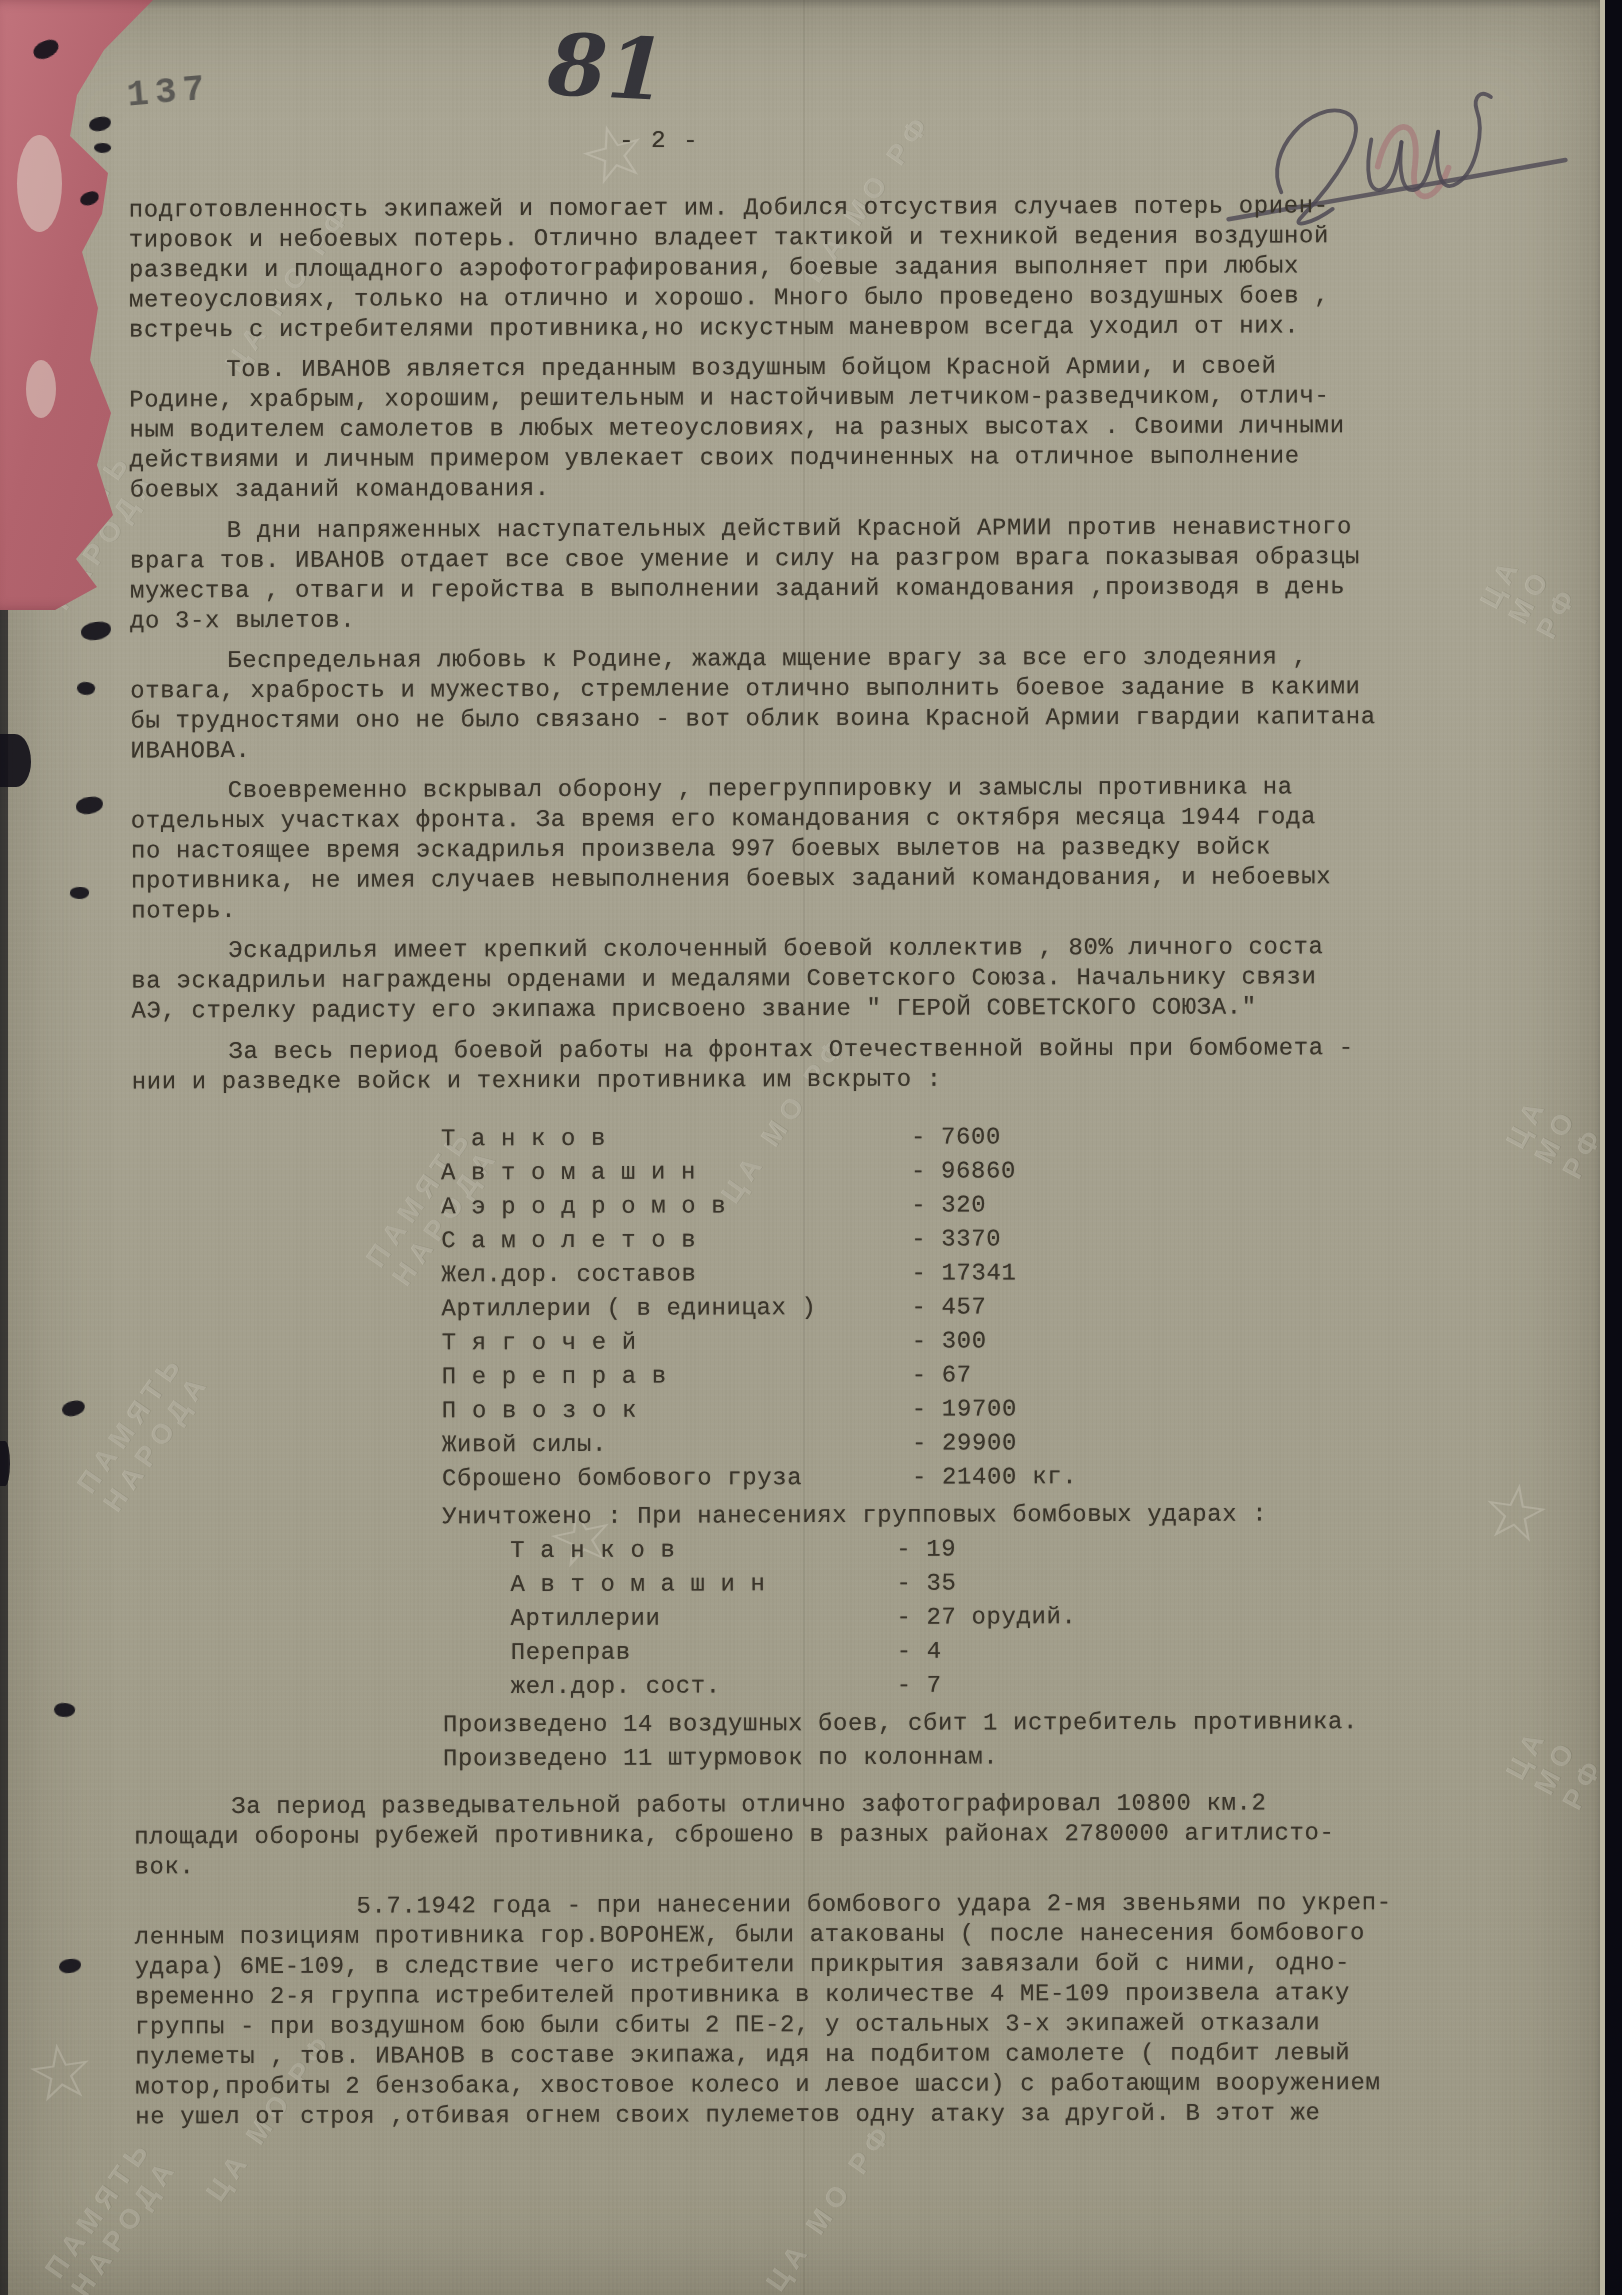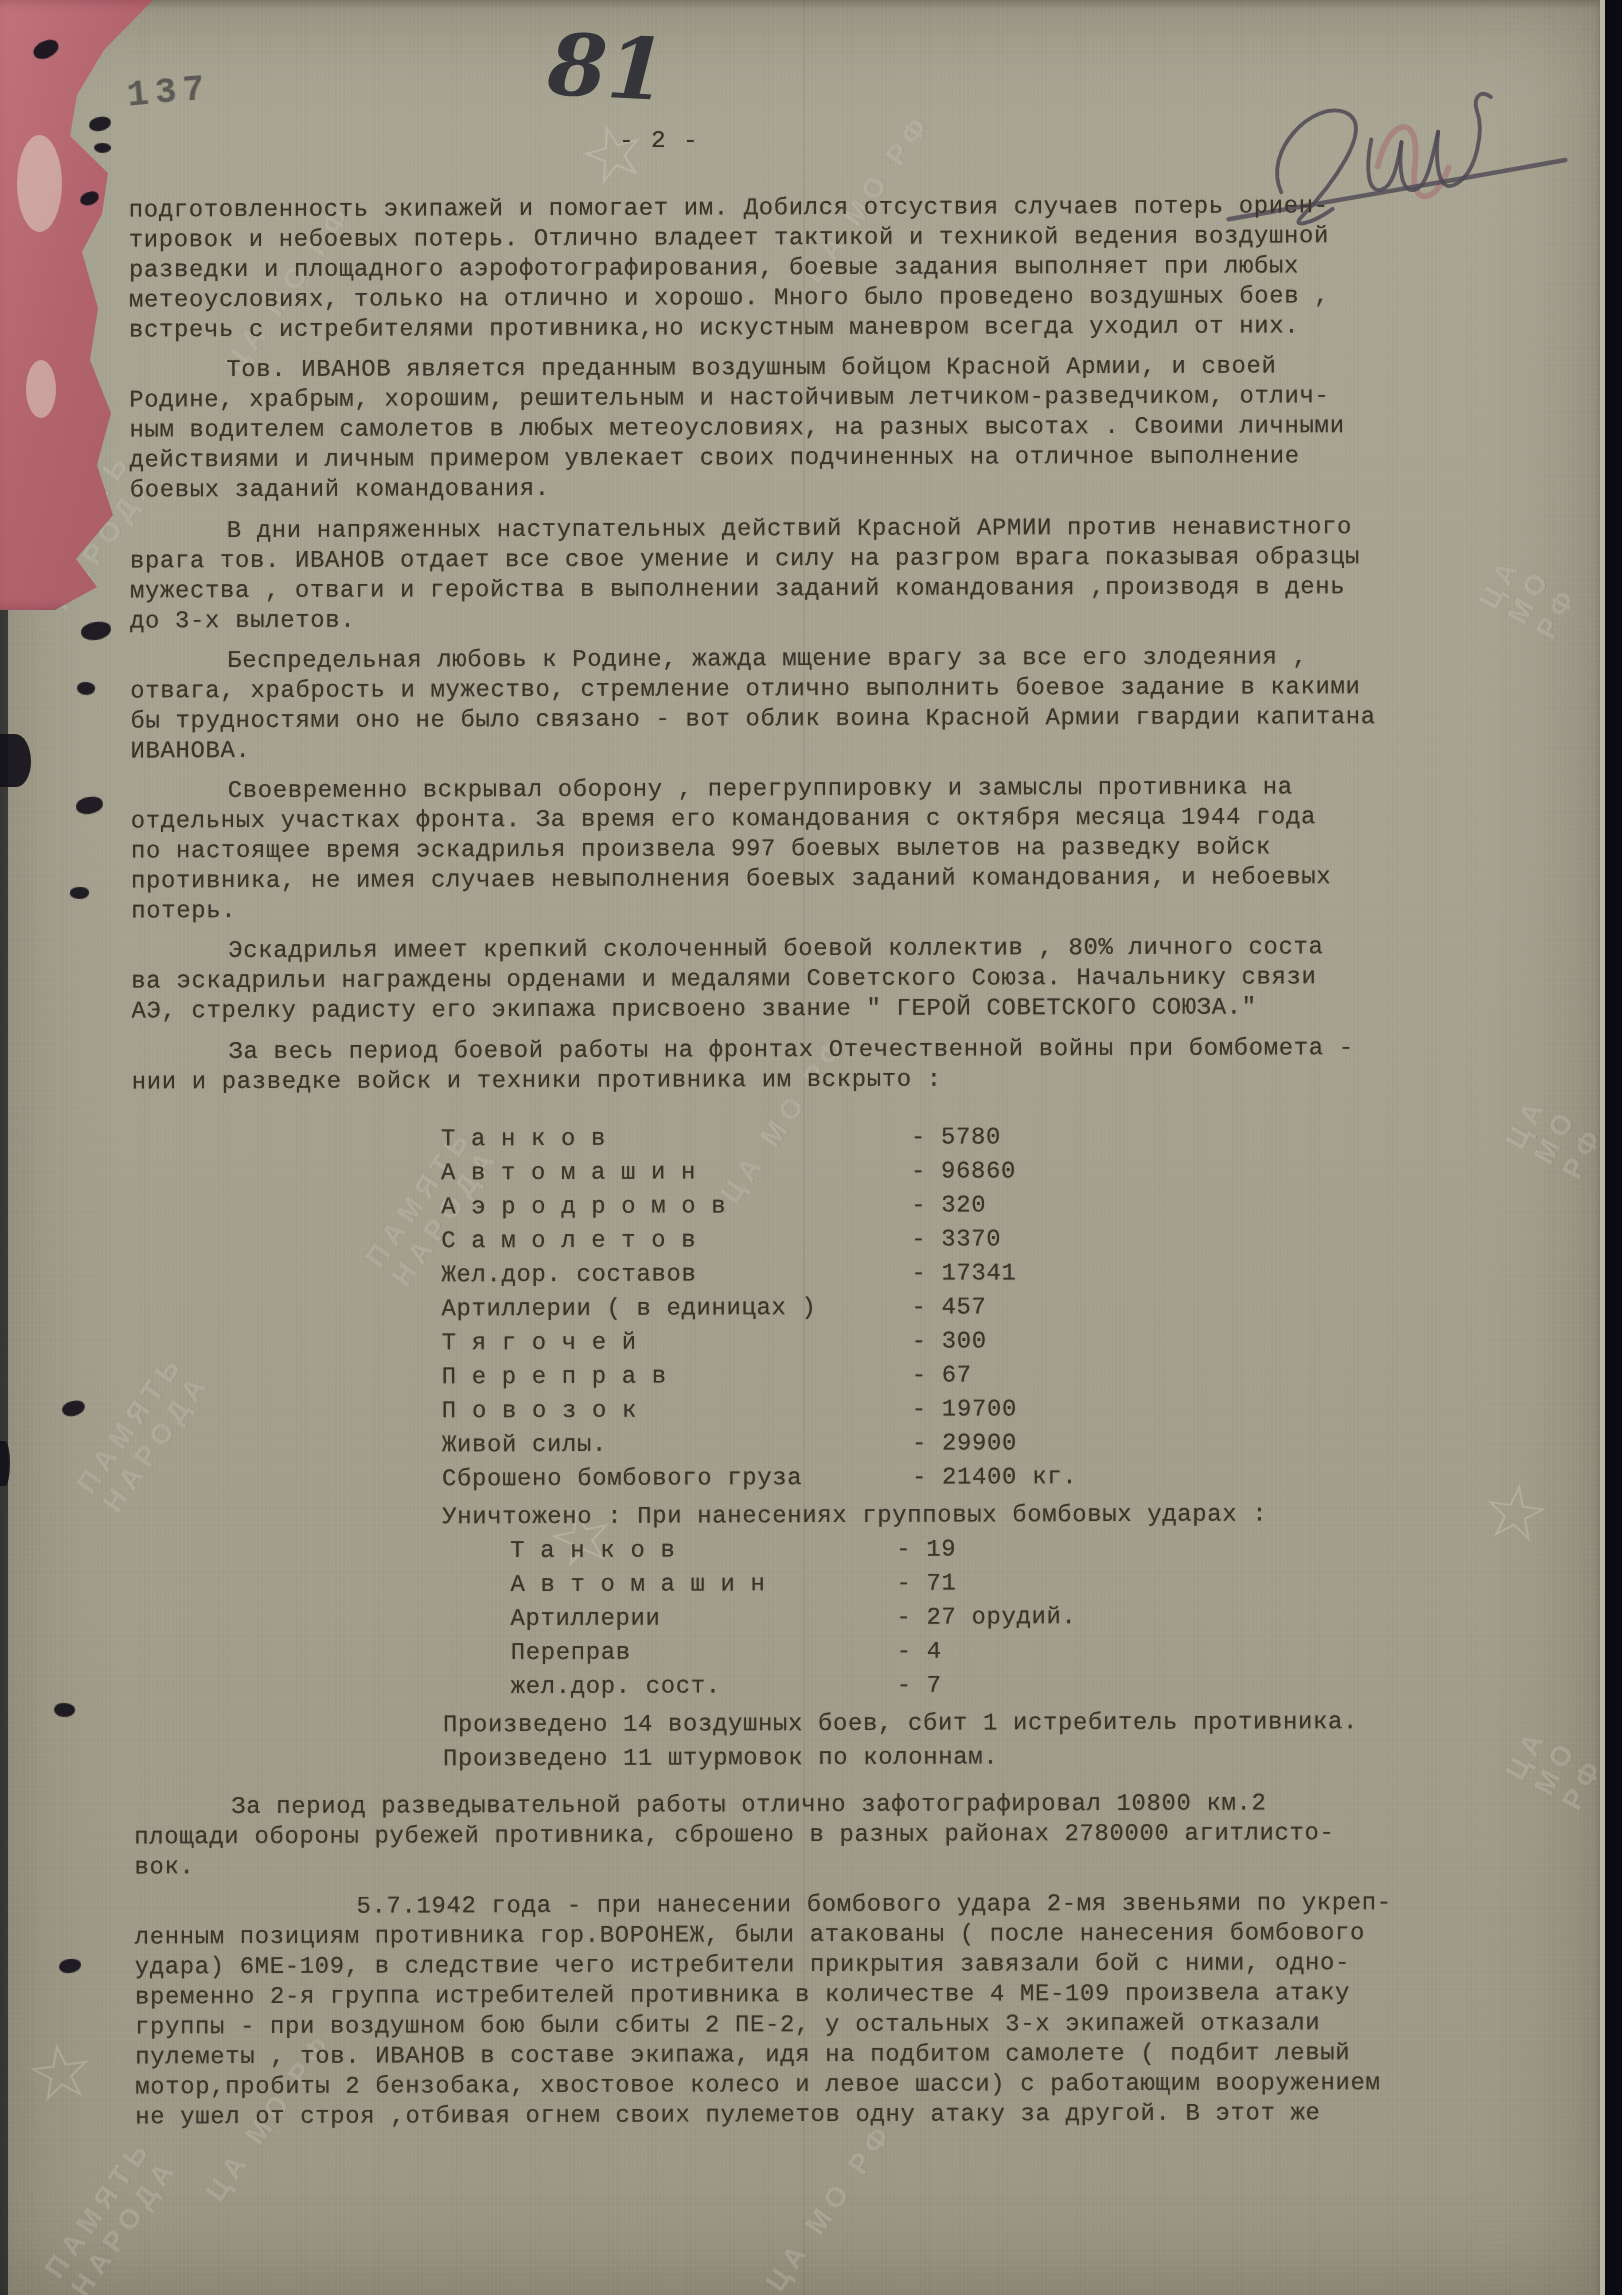--- a/index.html
+++ b/index.html
@@ -145,21 +145,21 @@
 потерь.</p>
       <p class="para">Эскадрилья имеет крепкий сколоченный боевой коллектив , 80% личного соста
 ва эскадрильи награждены орденами и медалями Советского Союза. Начальнику связи
 АЭ, стрелку радисту его экипажа присвоено звание " ГЕРОЙ СОВЕТСКОГО СОЮЗА."</p>
       <p class="para">За весь период боевой работы на фронтах Отечественной войны при бомбомета -
 нии и разведке войск и техники противника им вскрыто :</p>
 
       <div class="stats-block">
         <div class="stat-row">
             <span class="stat-label">Т а н к о в</span>
-            <span class="stat-value">- 5780</span>
+            <span class="stat-value">- 7600</span>
           </div>
         <div class="stat-row">
             <span class="stat-label">А в т о м а ш и н</span>
             <span class="stat-value">- 96860</span>
           </div>
         <div class="stat-row">
             <span class="stat-label">А э р о д р о м о в</span>
             <span class="stat-value">- 320</span>
           </div>
         <div class="stat-row">
@@ -198,21 +198,21 @@
 
       <p class="stats-header">Уничтожено : При нанесениях групповых бомбовых ударах :</p>
 
       <div class="stats-block sub">
         <div class="stat-row">
             <span class="stat-label">Т а н к о в</span>
             <span class="stat-value">- 19</span>
           </div>
         <div class="stat-row">
             <span class="stat-label">А в т о м а ш и н</span>
-            <span class="stat-value">- 71</span>
+            <span class="stat-value">- 35</span>
           </div>
         <div class="stat-row">
             <span class="stat-label">Артиллерии</span>
             <span class="stat-value">- 27 орудий.</span>
           </div>
         <div class="stat-row">
             <span class="stat-label">Переправ</span>
             <span class="stat-value">- 4</span>
           </div>
         <div class="stat-row">

